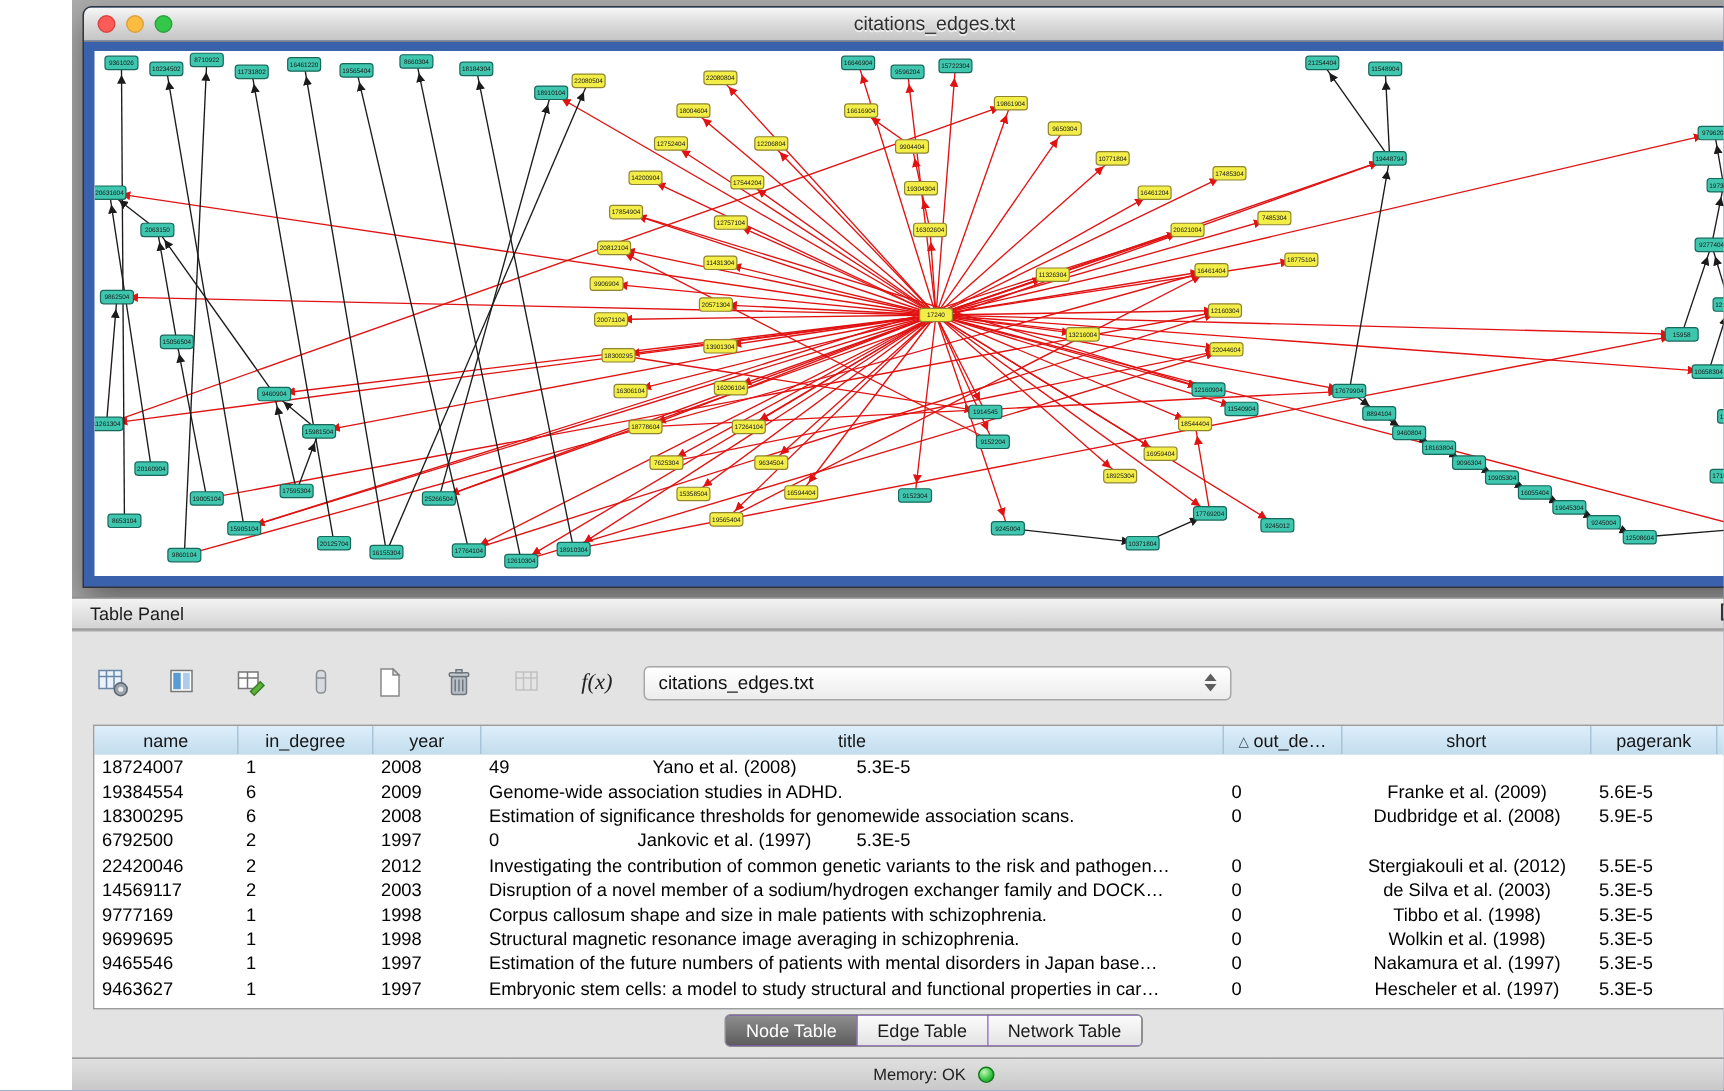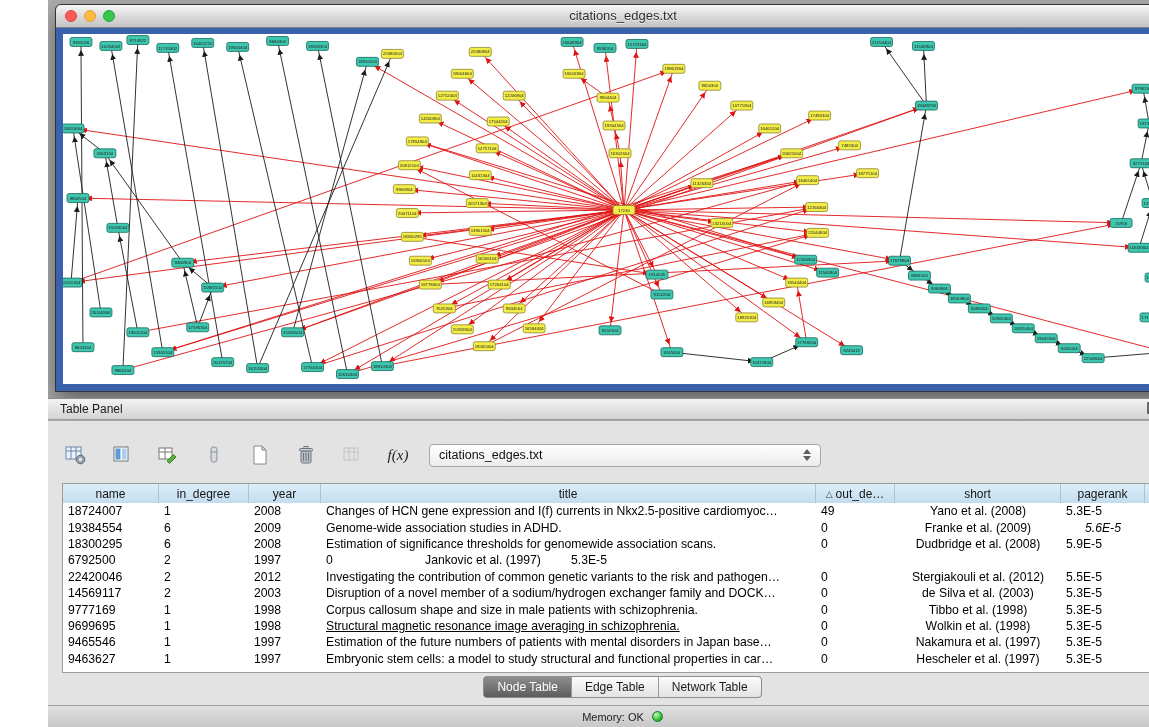--- a/index.html
+++ b/index.html
@@ -761,33 +761,32 @@
           <div class="th" style="width: 84px;">
             <span>pagerank</span>
           </div>
           <div class="th" style="flex: 1 1 0%; border-right: none;"></div>
         </div>
       <div class="tbody" id="tbody">
           <div class="tr">
             <div class="td" style="width: 96px; text-align: left;">18724007</div>
             <div class="td" style="width: 90px; text-align: left;">1</div>
             <div class="td" style="width: 72px; text-align: left;">2008</div>
-            <div class="td" style="width: 495px; text-align: left;">Changes of HCN gene expression and I(f) currents in Nkx2.5-positive cardiomyoc…</div>
             <div class="td" style="width: 79px; text-align: left;">49</div>
             <div class="td" style="width: 166px; text-align: center;">Yano et al. (2008)</div>
             <div class="td" style="width: 84px; text-align: left;">5.3E-5</div>
           </div>
           <div class="tr">
             <div class="td" style="width: 96px; text-align: left;">19384554</div>
             <div class="td" style="width: 90px; text-align: left;">6</div>
             <div class="td" style="width: 72px; text-align: left;">2009</div>
             <div class="td" style="width: 495px; text-align: left;">Genome-wide association studies in ADHD.</div>
             <div class="td" style="width: 79px; text-align: left;">0</div>
             <div class="td" style="width: 166px; text-align: center;">Franke et al. (2009)</div>
-            <div class="td" style="width: 84px; text-align: center; font-style: italic;">5.6E-5</div>
+            <div class="td" style="width: 84px; text-align: left;">5.6E-5</div>
           </div>
           <div class="tr">
             <div class="td" style="width: 96px; text-align: left;">18300295</div>
             <div class="td" style="width: 90px; text-align: left;">6</div>
             <div class="td" style="width: 72px; text-align: left;">2008</div>
             <div class="td" style="width: 495px; text-align: left;">Estimation of significance thresholds for genomewide association scans.</div>
             <div class="td" style="width: 79px; text-align: left;">0</div>
             <div class="td" style="width: 166px; text-align: center;">Dudbridge et al. (2008)</div>
             <div class="td" style="width: 84px; text-align: left;">5.9E-5</div>
           </div>
@@ -823,21 +822,21 @@
             <div class="td" style="width: 72px; text-align: left;">1998</div>
             <div class="td" style="width: 495px; text-align: left;">Corpus callosum shape and size in male patients with schizophrenia.</div>
             <div class="td" style="width: 79px; text-align: left;">0</div>
             <div class="td" style="width: 166px; text-align: center;">Tibbo et al. (1998)</div>
             <div class="td" style="width: 84px; text-align: left;">5.3E-5</div>
           </div>
           <div class="tr">
             <div class="td" style="width: 96px; text-align: left;">9699695</div>
             <div class="td" style="width: 90px; text-align: left;">1</div>
             <div class="td" style="width: 72px; text-align: left;">1998</div>
-            <div class="td" style="width: 495px; text-align: left; text-decoration: underline;">Structural magnetic resonance image averaging in schizophrenia.</div>
+            <div class="td" style="width: 495px; text-align: left;">Structural magnetic resonance image averaging in schizophrenia.</div>
             <div class="td" style="width: 79px; text-align: left;">0</div>
             <div class="td" style="width: 166px; text-align: center;">Wolkin et al. (1998)</div>
             <div class="td" style="width: 84px; text-align: left;">5.3E-5</div>
           </div>
           <div class="tr">
             <div class="td" style="width: 96px; text-align: left;">9465546</div>
             <div class="td" style="width: 90px; text-align: left;">1</div>
             <div class="td" style="width: 72px; text-align: left;">1997</div>
             <div class="td" style="width: 495px; text-align: left;">Estimation of the future numbers of patients with mental disorders in Japan base…</div>
             <div class="td" style="width: 79px; text-align: left;">0</div>

